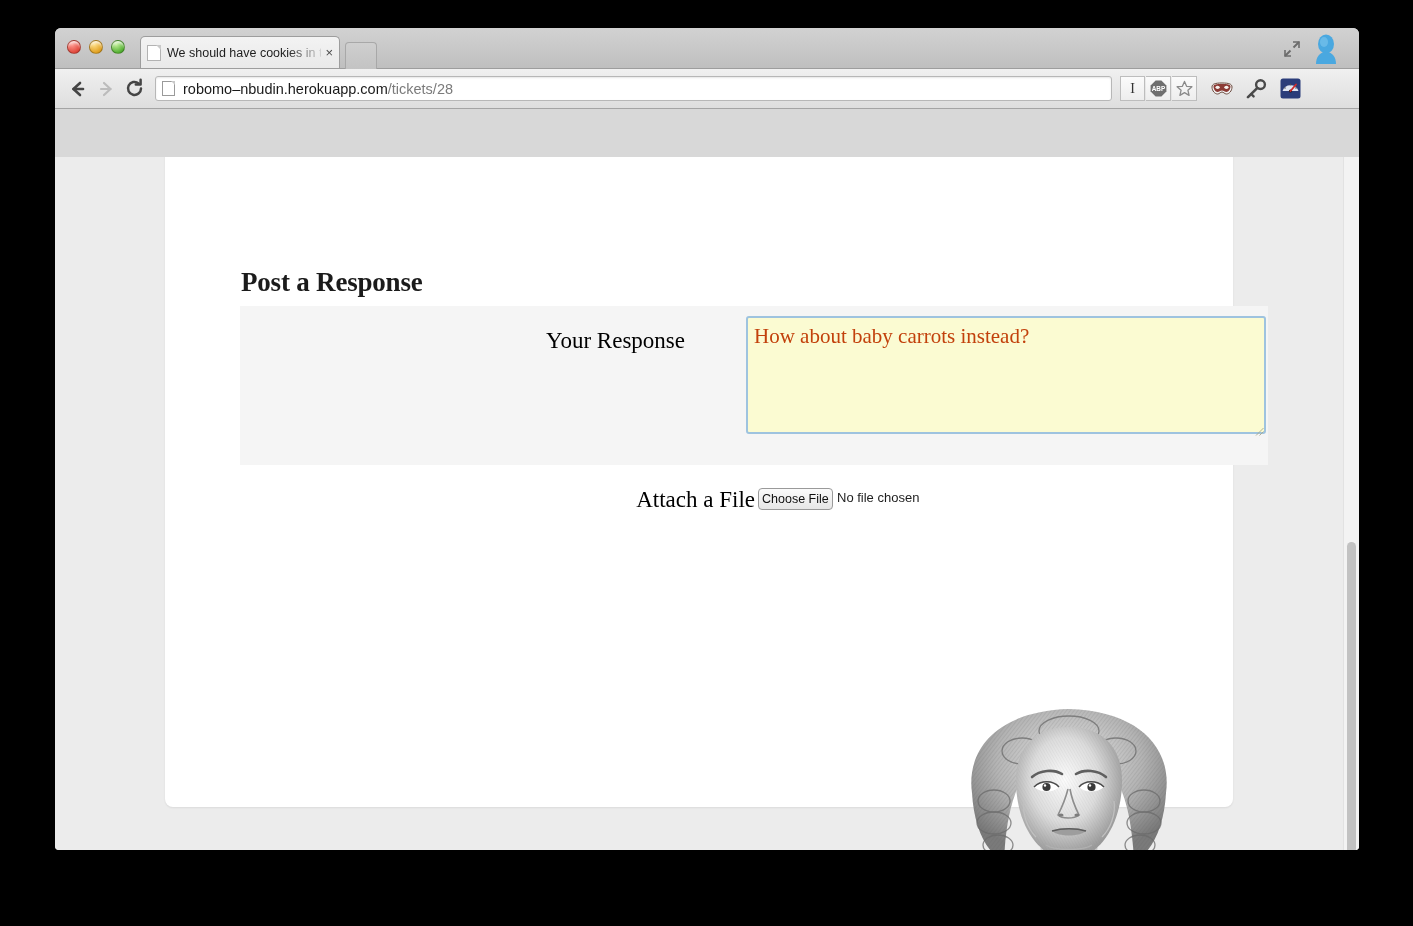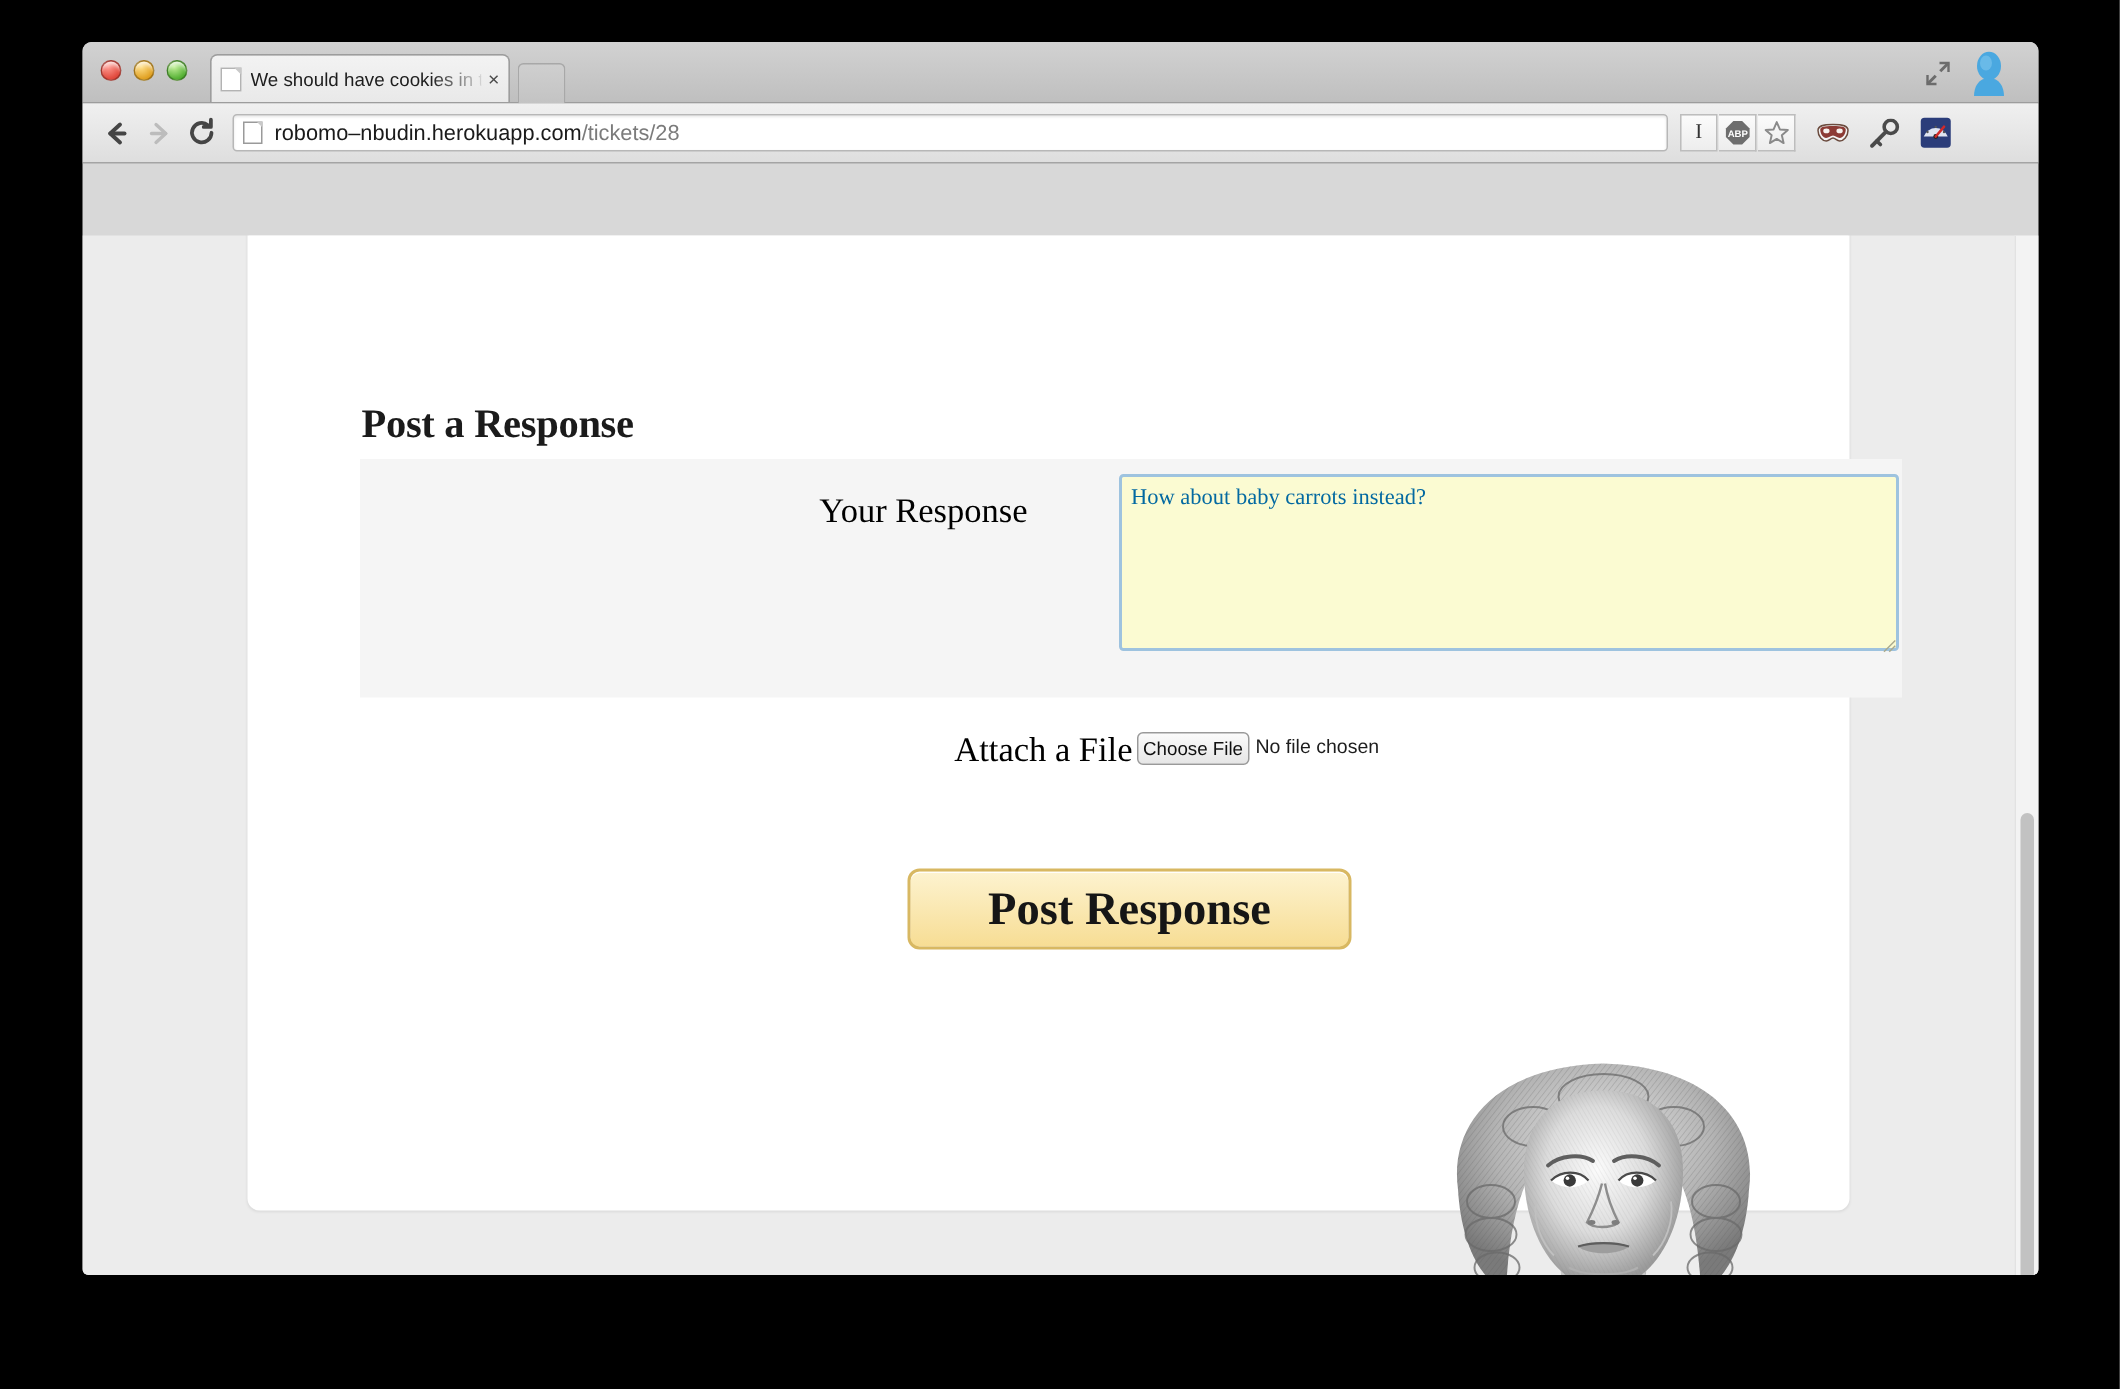--- a/index.html
+++ b/index.html
@@ -254,22 +254,22 @@
     position: absolute;
     left: 506px;
     top: 10px;
     width: 520px;
     height: 118px;
     background: #fbfbd2;
     border: 2px solid #9ec3df;
     border-radius: 3px;
     box-sizing: border-box;
     font-family: "Liberation Serif", serif;
-    font-size: 15px;
-    color: #0369a1;
+    font-size: 21px;
+    color: #c2410c;
     padding: 5px 6px;
     resize: none;
     outline: none;
     line-height: 1.25;
   }
   .resize-grip {
     position: absolute;
     left: 1015px;
     top: 116px;
     width: 9px; height: 9px;
@@ -490,21 +490,20 @@
           </svg>
         </span>
       </div>
 
       <div class="attach-row">
         <div class="field-label label-attach">Attach a File</div>
         <button class="choose-file-btn">Choose File</button>
         <span class="no-file-text">No file chosen</span>
       </div>
 
-      <button class="post-response-btn">Post Response</button>
     </div>
 
     <div class="portrait">
       <svg width="282" height="272" viewBox="0 0 282 272">
         <defs>
           <radialGradient id="faceG" cx="46%" cy="40%" r="58%">
             <stop offset="0%" stop-color="#fbfbfb"></stop>
             <stop offset="55%" stop-color="#dcdcdc"></stop>
             <stop offset="100%" stop-color="#9a9a9a"></stop>
           </radialGradient>

